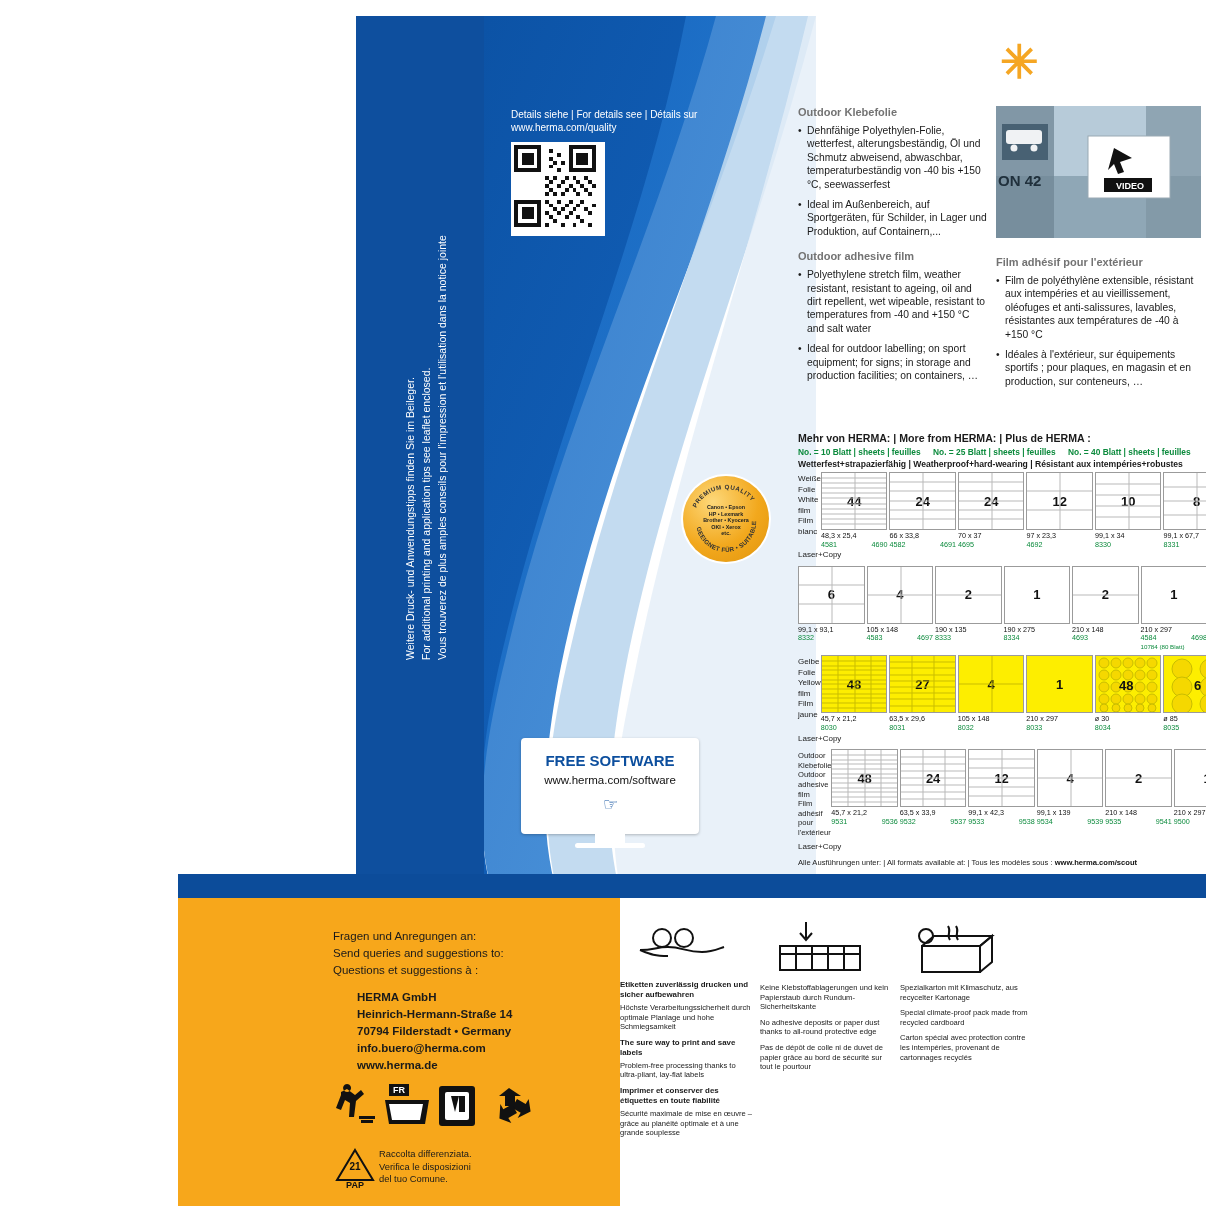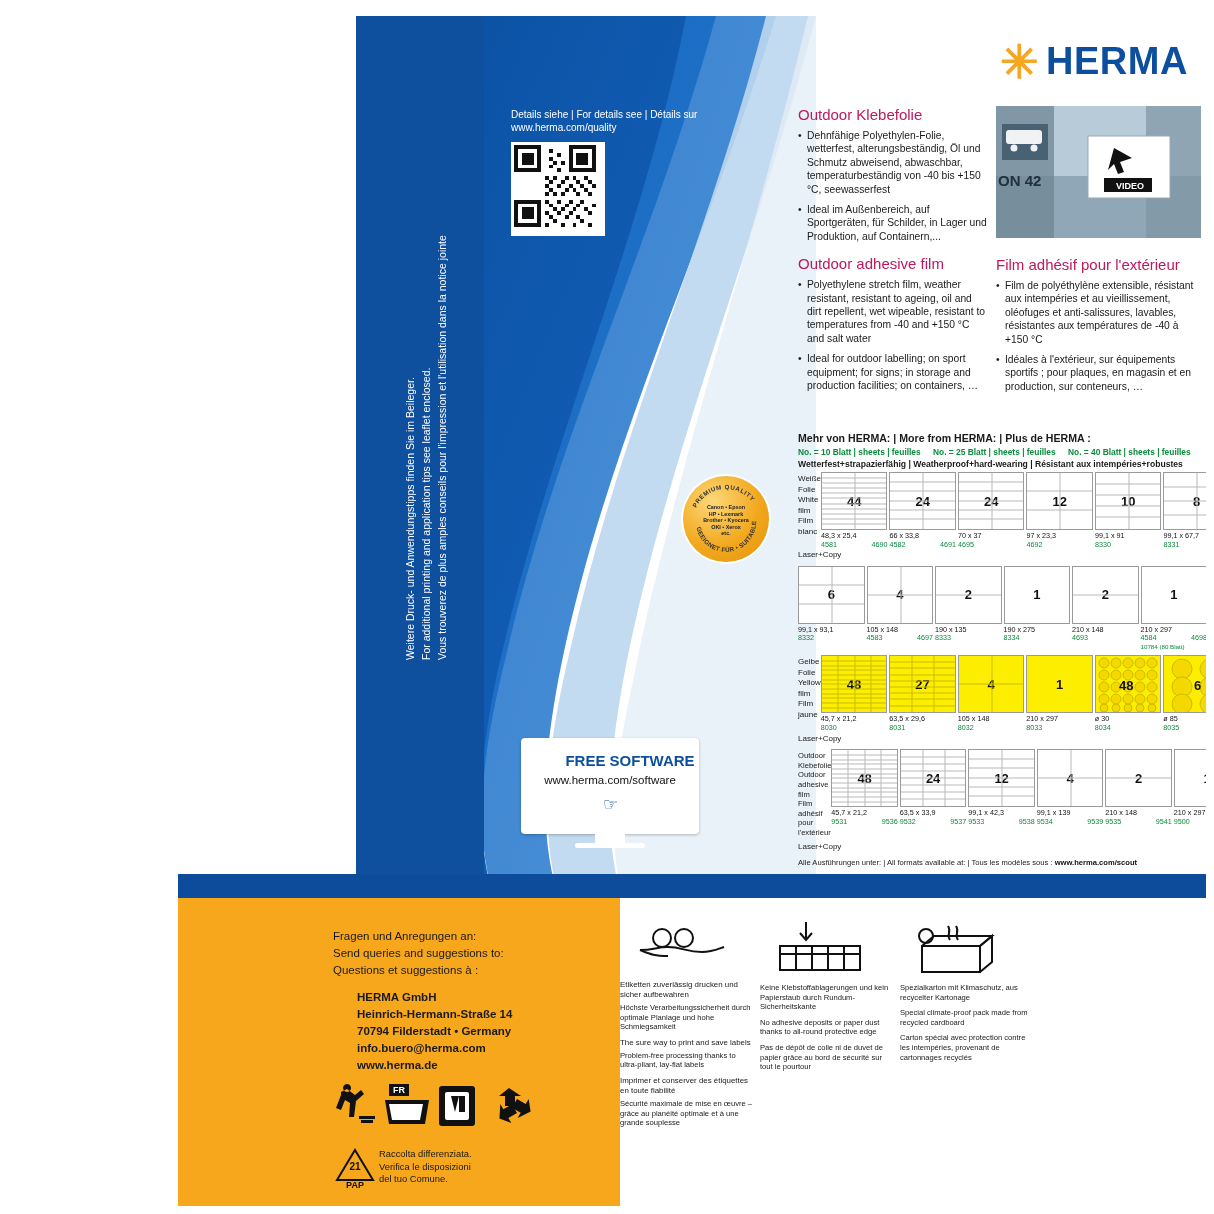--- a/index.html
+++ b/index.html
@@ -30,39 +30,39 @@
 
   
   .qrblock{position:absolute;left:333px;top:100px;width:200px;}
   .qrblock .cap{font-size:10px;line-height:13px;color:#ffffff;}
   .qr{margin-top:8px;width:88px;height:88px;background:#ffffff;padding:3px;}
   .qr svg{display:block;}
 
   
   .col-de{position:absolute;left:620px;top:98px;width:190px;}
   .col-fr{position:absolute;left:818px;top:248px;width:205px;}
-  h3.ttl{font-size:15px;font-weight:normal;margin:0 0 6px 0;color:#be185d;}
+  h3.ttl{font-size:11px;font-weight:bold;margin:0 0 6px 0;color:#737373;}
   ul.bul{margin:0 0 12px 0;padding:0;list-style:none;}
   ul.bul li{font-size:10.3px;line-height:13.4px;margin-bottom:7px;padding-left:9px;position:relative;}
   ul.bul li:before{content:"•";position:absolute;left:0;top:0;}
 
   
   .photo{position:absolute;left:818px;top:98px;width:205px;height:132px;overflow:hidden;background:#b9cbd6;}
 
   
   .seal{position:absolute;left:505px;top:468px;width:86px;height:86px;border-radius:50%;
         background:radial-gradient(circle at 35% 30%, #fdd87a 0%, #f2a81d 55%, #e0940c 100%);
         box-shadow:0 0 0 2px #ffffff;}
   .seal .arc{position:absolute;width:86px;height:86px;}
   .seal .brands{position:absolute;left:0;top:28px;width:86px;text-align:center;font-size:5.4px;line-height:6.6px;color:#222;font-weight:bold;}
   .seal text{font-size:6.2px;font-weight:bold;fill:#333;}
 
   
   .monitor{position:absolute;left:343px;top:730px;width:178px;height:96px;background:#ffffff;border-radius:4px;box-shadow:0 1px 3px rgba(0,0,0,.25);}
-  .monitor .sw1{position:absolute;left:0;top:14px;width:178px;text-align:center;font-size:15px;font-weight:bold;color:#0d4f9e;padding-left:20px;}
+  .monitor .sw1{position:absolute;left:0;top:14px;width:178px;text-align:center;font-size:15px;font-weight:bold;color:#0d4f9e;}
   .monitor .sw2{position:absolute;left:0;top:36px;width:178px;text-align:center;font-size:11.5px;color:#111;}
   .monitor .hand{position:absolute;left:82px;top:56px;font-size:17px;color:#0d4f9e;}
 
   
   .more{position:absolute;left:620px;top:424px;width:405px;}
   .more .hdr{font-size:10.6px;font-weight:bold;margin-bottom:3px;}
   .more .cntrow{display:flex;font-size:8.4px;color:#0b8a3c;margin-bottom:2px;}
   .more .cntrow span{font-weight:bold;}
   .more .cnt1{width:135px;}
   .more .cnt2{width:135px;}
@@ -85,21 +85,21 @@
   .allformats b{color:#111;}
 
   
   .addr{position:absolute;left:333px;top:930px;width:270px;font-size:11.5px;line-height:17px;color:#1a1a1a;}
   .addr .b{font-weight:bold;padding-left:24px;}
 
   
   .fcols{position:absolute;left:620px;top:920px;width:420px;display:flex;}
   .fcol{width:134px;margin-right:6px;}
   .ficon{height:60px;}
-  .fc-h{font-size:7.9px;font-weight:normal;line-height:10px;margin-bottom:3px;}
+  .fc-h{font-size:7.9px;font-weight:bold;line-height:10px;margin-bottom:3px;}
   .fc-p{font-size:7.6px;line-height:9.6px;margin-bottom:6px;}
 
   
   .recrow{position:absolute;left:333px;top:1078px;width:270px;height:48px;}
   .pap{position:absolute;left:333px;top:1146px;width:280px;display:flex;align-items:flex-start;}
   .pap .tri{width:40px;height:40px;position:relative;}
   .pap .txt{font-size:9.4px;line-height:12.5px;padding-left:6px;padding-top:2px;}
 </style>
 </head>
 <body>
@@ -131,21 +131,20 @@
     <div class="leftstrip">
       <div class="vtext">
         <div>Weitere Druck- und Anwendungstipps finden Sie im Beileger.</div>
         <div>For additional printing and application tips see leaflet enclosed.</div>
         <div>Vous trouverez de plus amples conseils pour l'impression et l'utilisation dans la notice jointe</div>
       </div>
     </div>
 
     <div class="logo">
       <div class="star">✳</div>
-      <div class="word">HERMA</div>
     </div>
 
     <div class="qrblock">
       <div class="cap" style="white-space:pre-line">Details siehe | For details see | Détails sur
 www.herma.com/quality</div>
       <div class="qr">
         <svg width="82" height="82" viewBox="0 0 21 21" shape-rendering="crispEdges">
           <rect width="21" height="21" fill="#fff"></rect>
           <g fill="#111">
             <rect x="0" y="0" width="7" height="1"></rect>
@@ -406,21 +405,21 @@
                   <g stroke="#b9b9b9" fill="none">
                     <line x1="33" y1="0" x2="33" y2="56"></line>
                     <line x1="0" y1="11" x2="66" y2="11"></line>
                     <line x1="0" y1="22" x2="66" y2="22"></line>
                     <line x1="0" y1="33" x2="66" y2="33"></line>
                     <line x1="0" y1="44" x2="66" y2="44"></line>
                   </g>
                 </svg>
             </div>
             <div class="meta">
-                <div class="dim">99,1 x 91</div>
+                <div class="dim">99,1 x 34</div>
               <div class="art">
                   <i>8330</i>
                   <i></i>
                 </div>
               </div>
           </div>
           <div class="cell">
             <div class="thumb">
                 <div class="num">8</div>
               <svg width="66" height="56">

